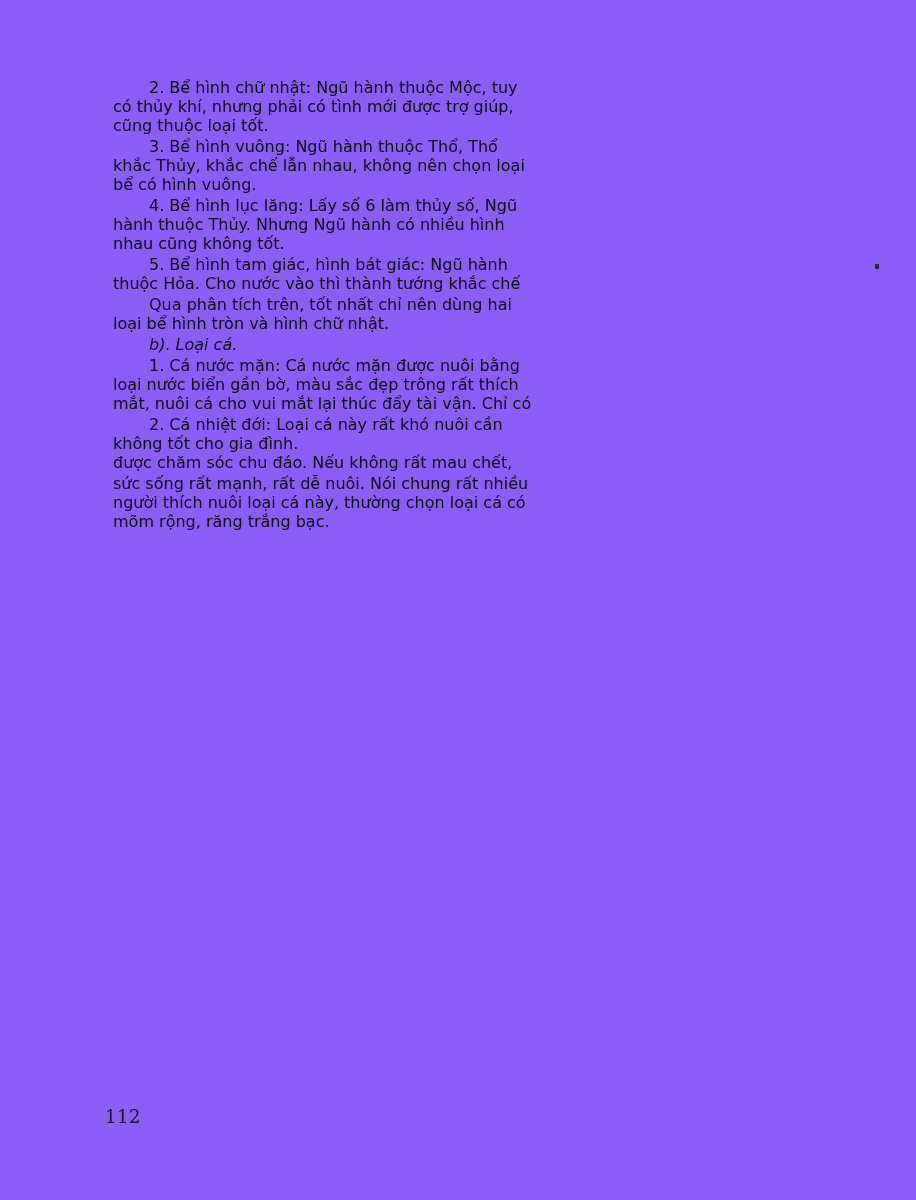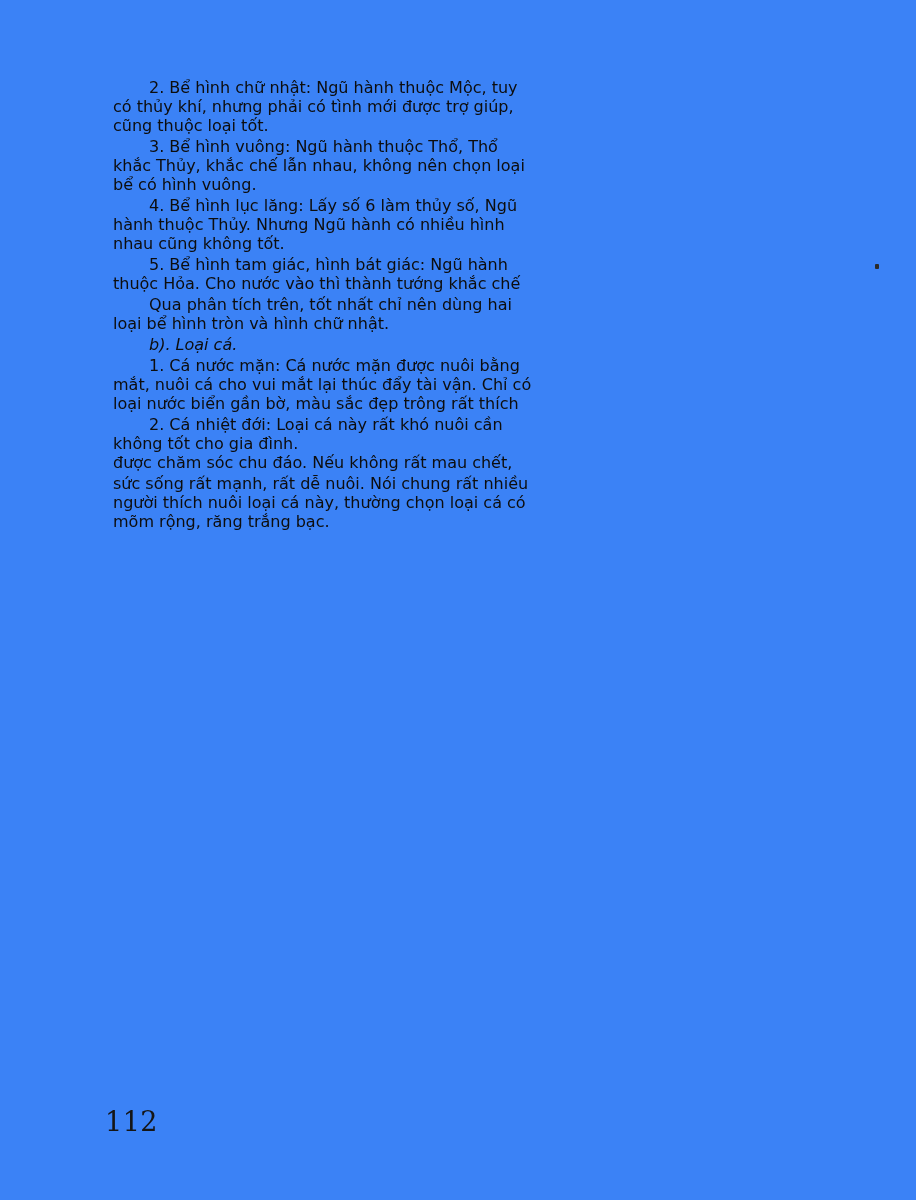--- a/index.html
+++ b/index.html
@@ -7,21 +7,21 @@
     margin: 0;
     padding: 0;
   }
   body {
     background: #ffffff;
   }
   .page {
     position: relative;
     width: 916px;
     height: 1200px;
-    background: #3b82f6;
+    background: #8b5cf6;
     overflow: hidden;
     font-family: "DejaVu Sans", sans-serif;
   }
 
   
   .text-column {
     position: absolute;
     left: 113px;
     top: 78px;
     width: 634px;
@@ -49,21 +49,21 @@
   .block.italic-block .line {
     font-style: italic;
   }
 
   
   .page-number {
     position: absolute;
     left: 105px;
     top: 1106px;
     font-family: "DejaVu Serif", serif;
-    font-size: 27px;
+    font-size: 18px;
     color: #151515;
     letter-spacing: 0.5px;
   }
 
   
   .speck {
     position: absolute;
     left: 875px;
     top: 264px;
     width: 4px;
@@ -138,25 +138,25 @@
       <span class="line indent-first">b). Loại cá.</span>
     </div>
 
 
     <div class="block">
       <span class="line stretch indent-first">
         <span>1. Cá nước mặn: Cá nước mặn được nuôi bằng</span>
           <span></span>
       </span>
       <span class="line stretch">
-        <span>mắt, nuôi cá cho vui mắt lại thúc đẩy tài vận. Chỉ có</span>
+        <span>loại nước biển gần bờ, màu sắc đẹp trông rất thích</span>
           <span></span>
       </span>
       <span class="line stretch">
-        <span>loại nước biển gần bờ, màu sắc đẹp trông rất thích</span>
+        <span>mắt, nuôi cá cho vui mắt lại thúc đẩy tài vận. Chỉ có</span>
           <span></span>
       </span>
     </div>
 
     <div class="block">
       <span class="line stretch indent-first">
         <span>2. Cá nhiệt đới: Loại cá này rất khó nuôi cần</span>
           <span></span>
       </span>
       <span class="line">không tốt cho gia đình.</span>

